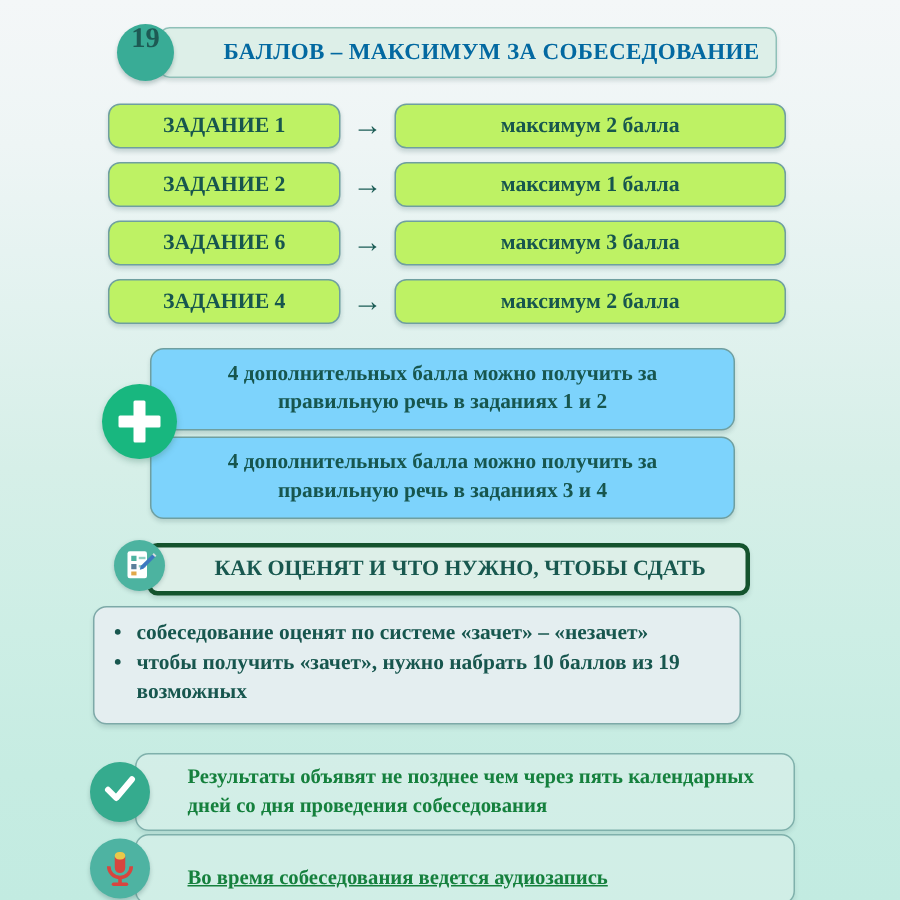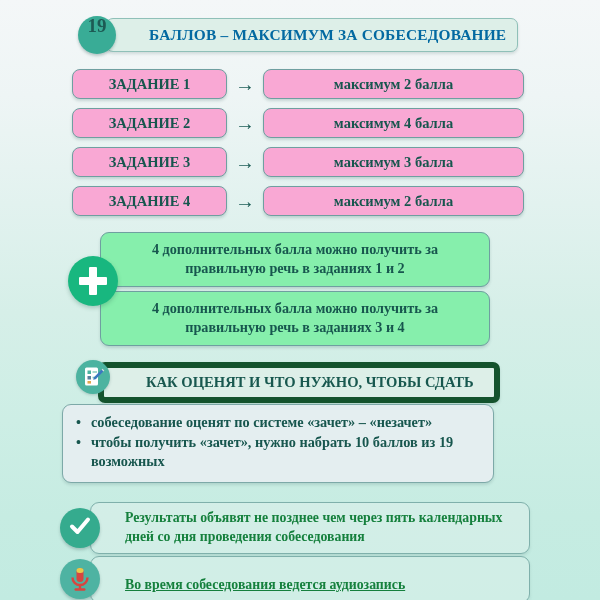--- a/index.html
+++ b/index.html
@@ -83,21 +83,21 @@
   .task-row {
     position: absolute;
     left: 72px;
     width: 452px;
     height: 30px;
     display: flex;
     align-items: center;
   }
   .pill {
     box-sizing: border-box;
-    background: #f9a8d4;
+    background: #bef264;
     border: 1px solid #6f9fa0;
     border-radius: 8px;
     box-shadow: 0 2px 3px rgba(60,100,100,0.22);
     display: flex;
     align-items: center;
     justify-content: center;
     height: 30px;
     color: #17564e;
     font-weight: bold;
     font-size: 14.5px;
@@ -138,21 +138,21 @@
   }
   .plus-circle::after {
     left: 21px; top: 11px; width: 8px; height: 28px;
   }
 
   .bonus-box {
     position: absolute;
     left: 100px;
     width: 390px;
     box-sizing: border-box;
-    background: #86efac;
+    background: #7dd3fc;
     border: 1px solid #6f9fa0;
     border-radius: 9px;
     box-shadow: 0 2px 3px rgba(60,100,100,0.2);
     color: #17564e;
     font-weight: bold;
     font-size: 14.2px;
     line-height: 1.33;
     text-align: center;
     padding: 7px 12px 8px 12px;
   }
@@ -167,21 +167,21 @@
     width: 424px;
     height: 34px;
   }
   .grade-bar {
     position: absolute;
     left: 22px;
     top: 2px;
     right: 0;
     height: 29px;
     background: #ddefe8;
-    border: 6px solid #14532d;
+    border: 3px solid #14532d;
     border-radius: 7px;
     box-shadow: 0 2px 3px rgba(60,100,95,0.18);
     display: flex;
     align-items: center;
   }
   .grade-title {
     margin-left: 42px;
     font-size: 14.6px;
     font-weight: bold;
     color: #18584f;
@@ -294,25 +294,25 @@
 
   <div class="task-row" style="top:69px">
     <div class="pill pill-task">ЗАДАНИЕ 1</div>
     <div class="arrow-cell">→</div>
     <div class="pill pill-value">максимум 2 балла</div>
   </div>
 
   <div class="task-row" style="top:108px">
     <div class="pill pill-task">ЗАДАНИЕ 2</div>
     <div class="arrow-cell">→</div>
-    <div class="pill pill-value">максимум 4 балла</div>
+    <div class="pill pill-value">максимум 1 балла</div>
   </div>
 
   <div class="task-row" style="top:147px">
-    <div class="pill pill-task">ЗАДАНИЕ 3</div>
+    <div class="pill pill-task">ЗАДАНИЕ 6</div>
     <div class="arrow-cell">→</div>
     <div class="pill pill-value">максимум 3 балла</div>
   </div>
 
   <div class="task-row" style="top:186px">
     <div class="pill pill-task">ЗАДАНИЕ 4</div>
     <div class="arrow-cell">→</div>
     <div class="pill pill-value">максимум 2 балла</div>
   </div>
 

